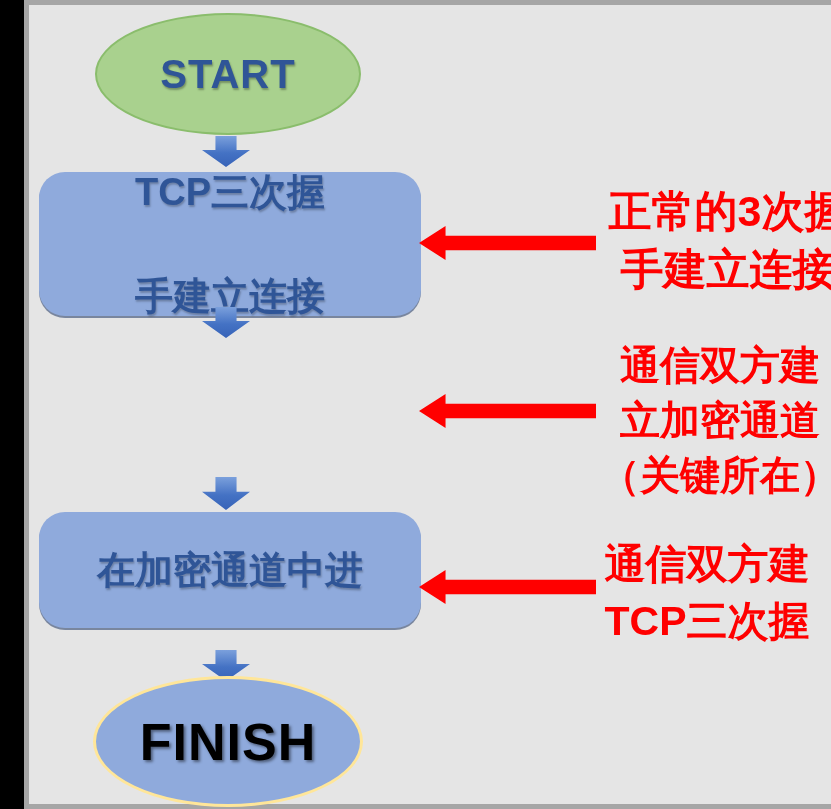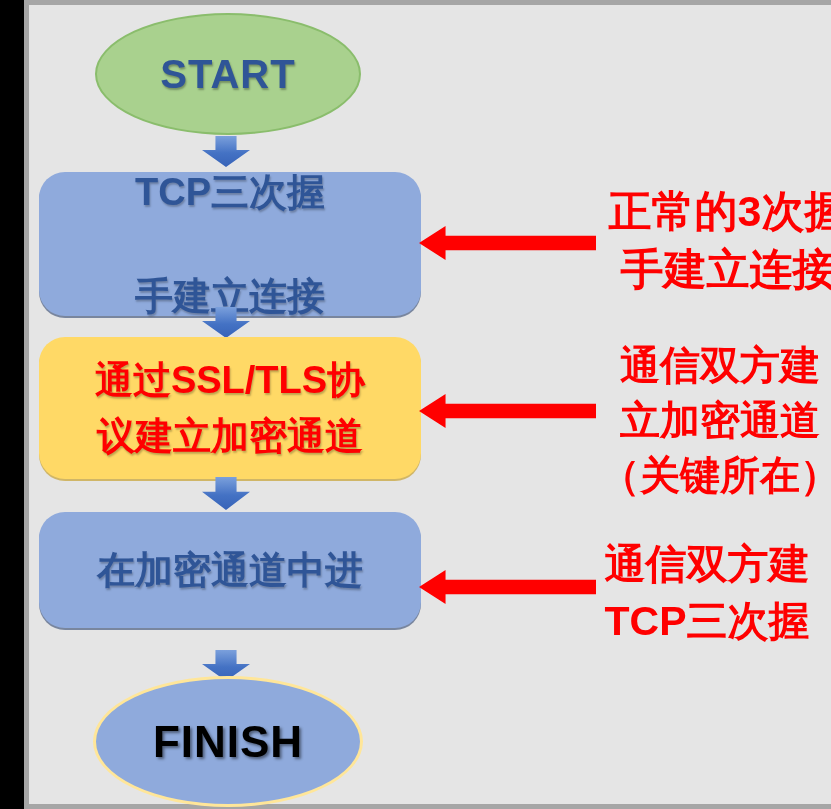--- a/index.html
+++ b/index.html
@@ -9,21 +9,21 @@
          border:5px solid #A6A6A6;background:#e5e5e5;margin-left:24px;}
   
   .ellipse{position:absolute;border-radius:50%;display:flex;
            align-items:center;justify-content:center;box-sizing:border-box;}
   .start-node{left:66px;top:8px;width:266px;height:122px;
               background:#A9D18E;border:2px solid #8ABD6C;}
   .start-node span{font-size:40px;font-weight:bold;color:#2F5597;
                    letter-spacing:1px;text-shadow:1px 2px 2px rgba(0,0,0,.3);}
   .finish-node{left:64px;top:671px;width:270px;height:131px;
                background:#8FAADC;border:3px solid #FFE699;}
-  .finish-node span{font-size:44px;font-weight:bold;color:#000;
+  .finish-node span{font-size:52px;font-weight:bold;color:#000;
                     letter-spacing:1px;text-shadow:2px 2px 3px rgba(0,0,0,.45);}
   
   .pbox{position:absolute;left:10px;width:382px;border-radius:26px;
         display:flex;flex-direction:column;align-items:center;justify-content:center;
         box-sizing:border-box;box-shadow:0 2px 0 rgba(32,56,100,.55);}
   .pbox .ln{font-size:38px;font-weight:bold;line-height:56px;white-space:nowrap;
             text-shadow:1px 2px 2px rgba(0,0,0,.25);}
   .box-tcp {top:167px;height:144px;background:#8FAADC;gap:48px;}
   .box-ssl {top:332px;height:142px;background:#FFD966;box-shadow:0 2px 0 rgba(191,144,0,.55);}
   .box-http{top:507px;height:116px;background:#8FAADC;}
@@ -60,24 +60,20 @@
 
   <div class="conn conn1"></div>
 
   <div class="pbox box-tcp">
     <span class="ln blue-text">TCP三次握</span>
     <span class="ln blue-text">手建立连接</span>
   </div>
 
   <div class="conn conn2"></div>
 
-  <div class="pbox box-ssl">
-    <span class="ln red-text">通过SSL/TLS协</span>
-    <span class="ln red-text">议建立加密通道</span>
-  </div>
 
   <div class="conn conn3"></div>
 
   <div class="pbox box-http">
     <span class="ln blue-text">在加密通道中进</span>
   </div>
 
   <div class="conn conn4"></div>
 
   <div class="ellipse finish-node">

